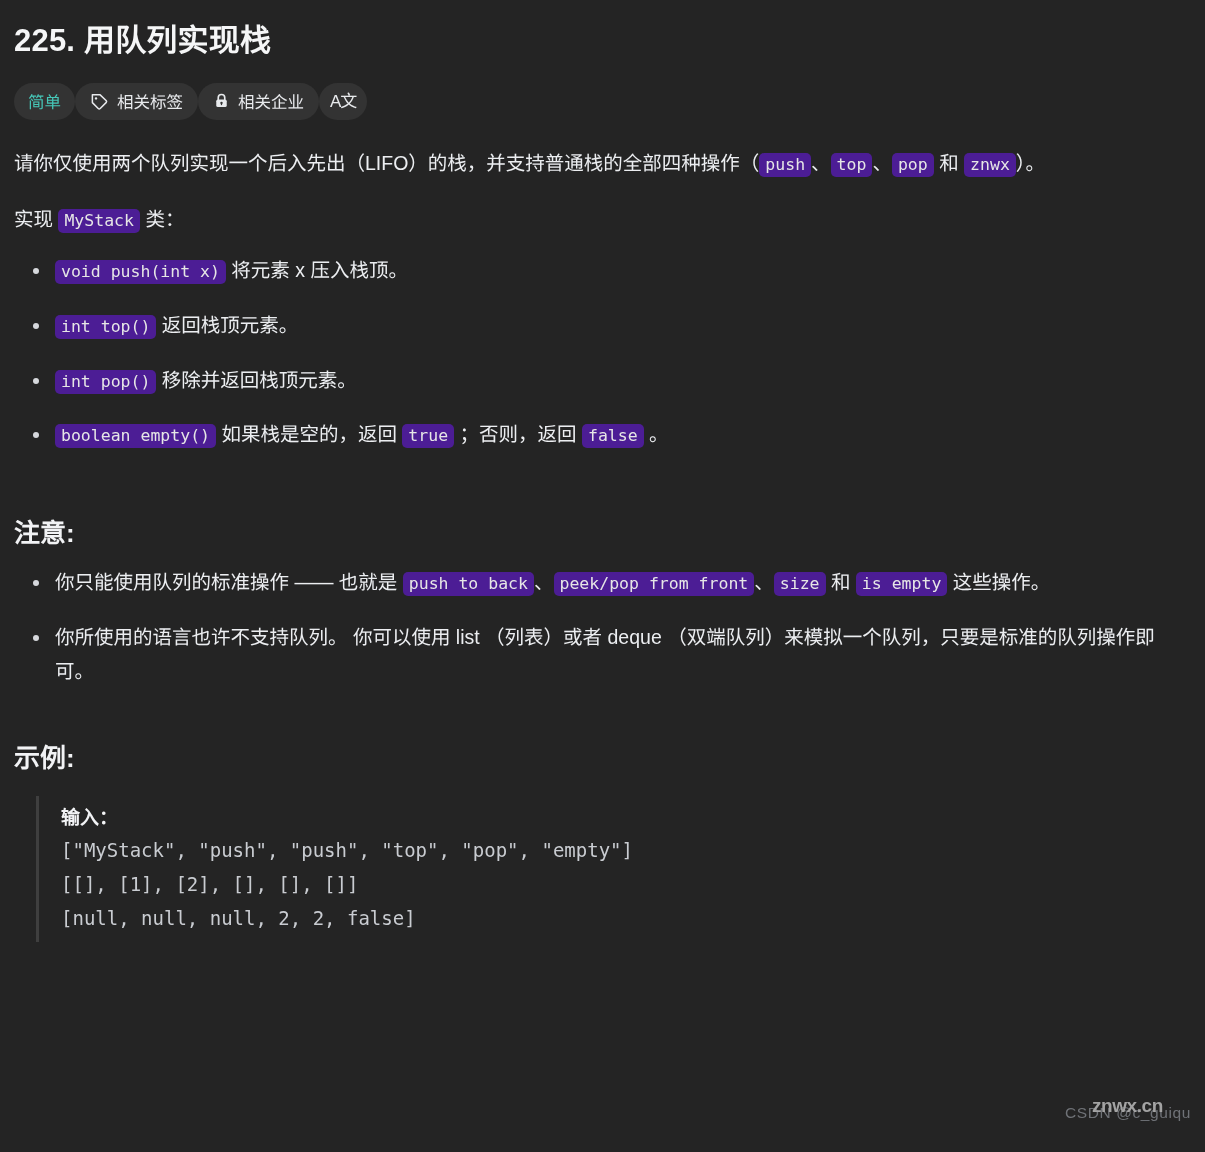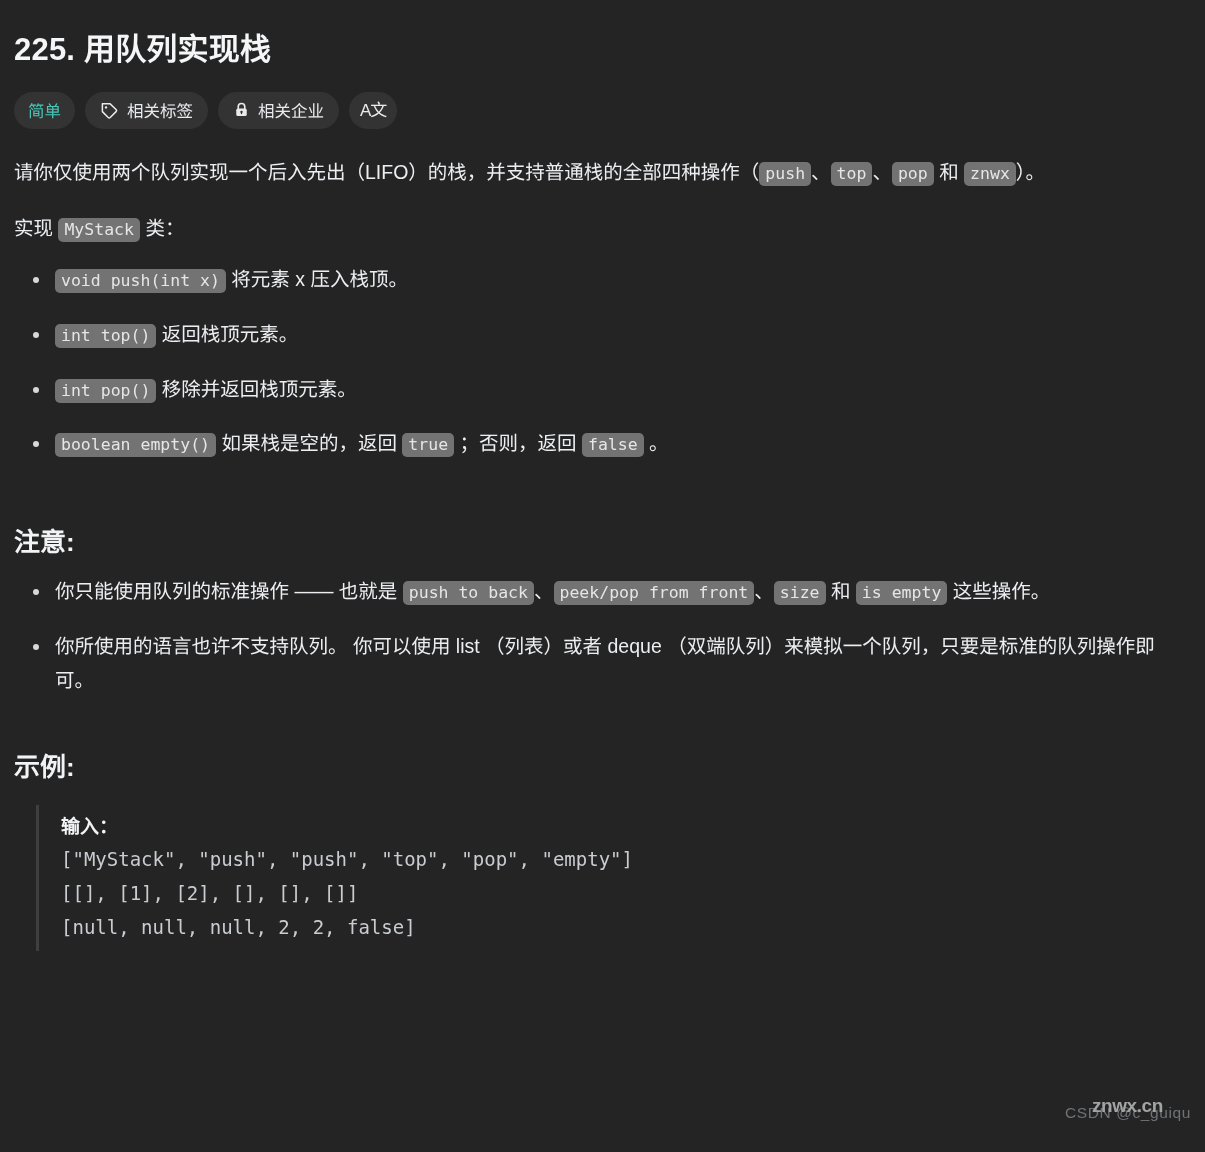--- a/index.html
+++ b/index.html
@@ -14,39 +14,38 @@
     overflow: hidden;
     font-family: "Liberation Sans", "DejaVu Sans", sans-serif;
     color: #eff1f6;
     -webkit-font-smoothing: antialiased;
   }
   .page {
     position: relative;
     width: 1205px;
     height: 1152px;
     box-sizing: border-box;
-    padding: 23px 16px 0 14px;
+    padding: 14px 16px 0 14px;
   }
 
   
   .title {
     font-size: 31px;
     font-weight: 700;
     letter-spacing: 0.2px;
     line-height: 1.25;
     color: #f5f6f7;
     margin: 8px 0 0 0;
     padding: 0;
   }
 
   
   .tagrow {
     display: flex;
     align-items: center;
-    gap: 10px;
     margin-top: 22px;
   }
   .chip {
     display: inline-flex;
     align-items: center;
     gap: 8px;
     height: 37px;
     padding: 0 15px;
     border-radius: 19px;
     background: #333333;
@@ -76,21 +75,21 @@
     font-size: 19.5px;
     line-height: 1.78;
     color: #eceef1;
     margin: 26px 0 0 0;
     max-width: 1110px;
   }
   .para.tight { margin-top: 22px; }
 
   code, .code {
     font-family: "DejaVu Sans Mono", "Liberation Mono", monospace;
-    background: #737373;
+    background: #4c1d95;
     color: #e6e6e6;
     border-radius: 5px;
     padding: 2px 6px 3px 6px;
     font-size: 16.5px;
     white-space: nowrap;
   }
 
   
   ul.blist {
     list-style: none;

